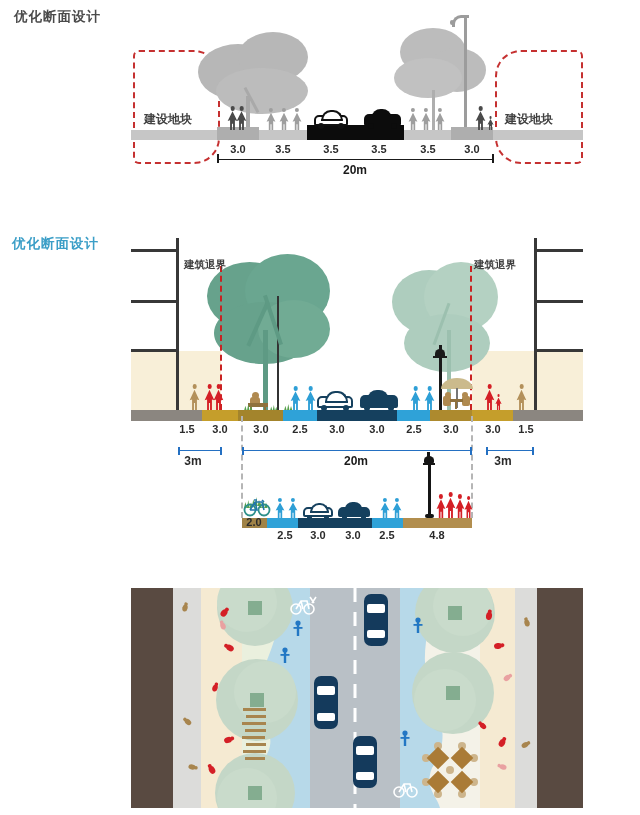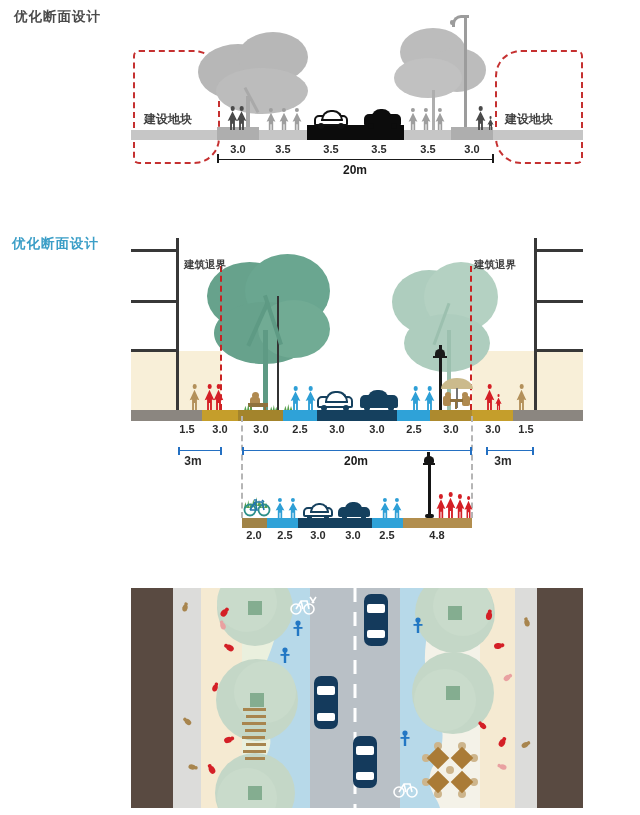--- a/index.html
+++ b/index.html
@@ -363,21 +363,21 @@
       <i class="h"></i>
       <i class="b"></i>
     </div>
 
   <div class="strip" style="top:518px;left:242px;width:25px;height:10px;background:#a08347;"></div>
   <div class="strip" style="top:518px;left:267px;width:31px;height:10px;background:#2fa2d8;"></div>
   <div class="strip" style="top:518px;left:298px;width:74px;height:10px;background:#15405e;"></div>
   <div class="strip" style="top:518px;left:372px;width:31px;height:10px;background:#2fa2d8;"></div>
   <div class="strip" style="top:518px;left:403px;width:69px;height:10px;background:#b28e4e;"></div>
 
-  <div class="dim" style="left:239px;top:529px;">2.0</div>
+  <div class="dim" style="left:239px;top:516px;">2.0</div>
   <div class="dim" style="left:270px;top:529px;">2.5</div>
   <div class="dim" style="left:303px;top:529px;">3.0</div>
   <div class="dim" style="left:338px;top:529px;">3.0</div>
   <div class="dim" style="left:372px;top:529px;">2.5</div>
   <div class="dim" style="left:422px;top:529px;">4.8</div>
 
   <div class="abs" style="left:131px;top:588px;width:452px;height:220px;">
     <svg width="452" height="220" viewBox="0 0 452 220">
 
       <rect x="0" y="0" width="42" height="220" fill="#594a41"></rect>

